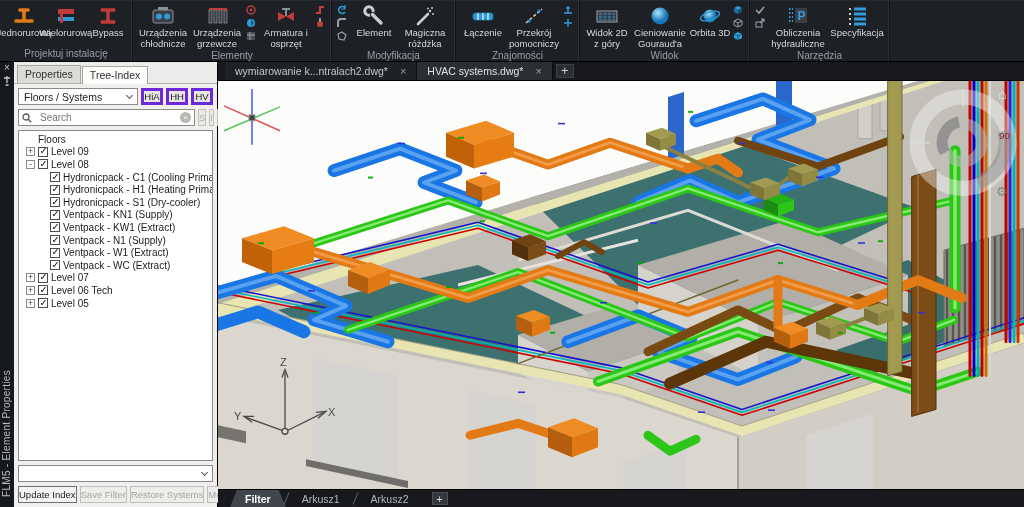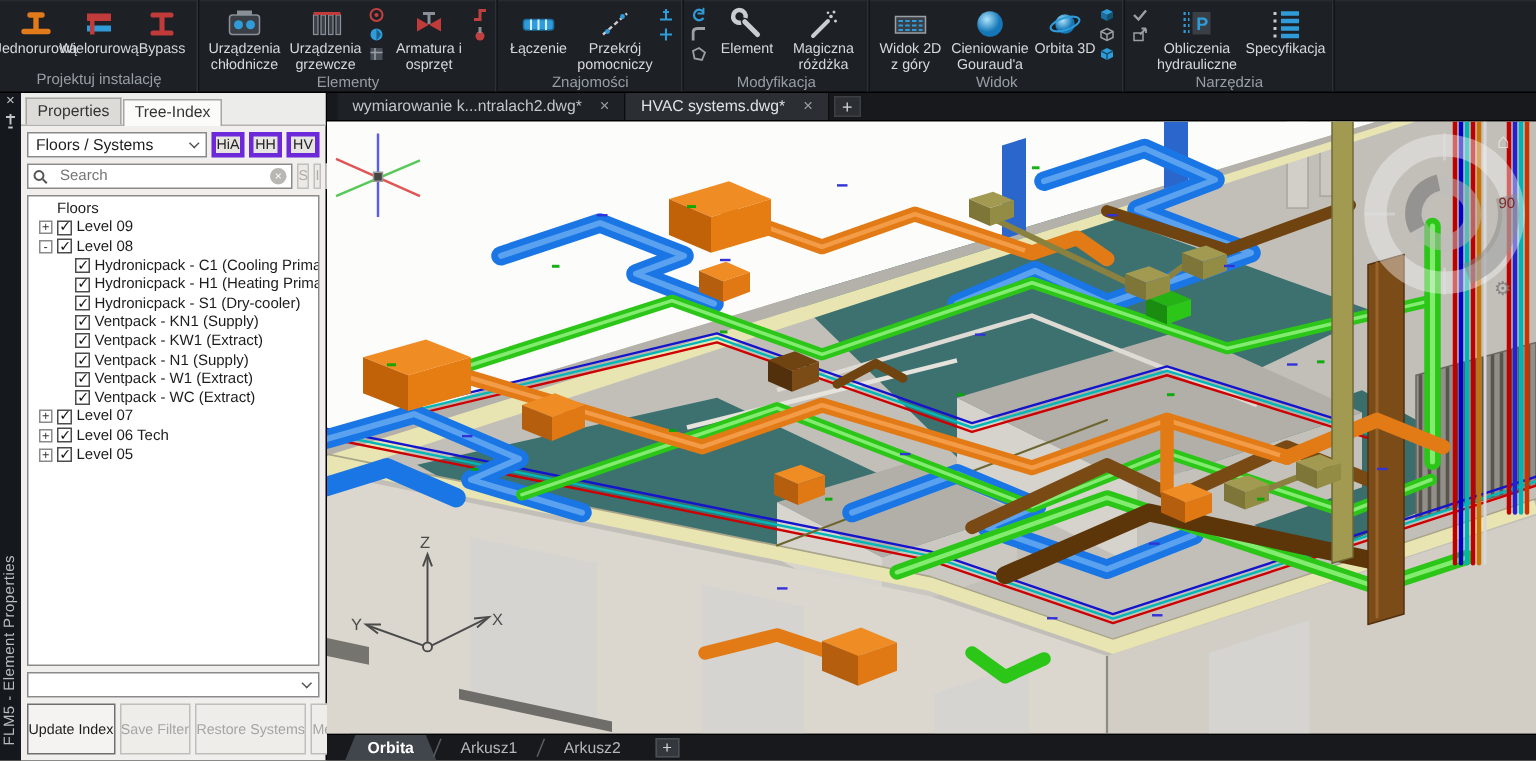--- a/index.html
+++ b/index.html
@@ -43,21 +43,21 @@
   .tree{flex:1;margin:4px;background:#fff;border:1px solid #8a8a8a;overflow:hidden;padding:2px 0;min-height:0}
   .trow{display:flex;align-items:center;height:12.6px;gap:3px;font-size:10px;cursor:default}
   .l0{padding-left:19px}.l1{padding-left:7px}.l2{padding-left:31px}
   .exp{width:9px;height:9px;border:1px solid #8a8a8a;background:#fff;font-size:8.5px;line-height:7px;text-align:center;color:#333;flex:none;cursor:pointer}
   .exp:empty{visibility:hidden}
   .cb{width:10px;height:10px;border:1px solid #4c4c4c;background:#fff;position:relative;flex:none;cursor:pointer}
   .cb::after{content:"\2713";position:absolute;left:0.5px;top:-2.5px;font-size:9.5px;color:#111}
   .tl{white-space:nowrap}
   .ecombo{height:17px;margin:0 4px;background:#fff;border:1px solid #8a8a8a;display:flex;align-items:center;padding:0 5px;cursor:pointer}
   .pfoot{display:flex;gap:3px;padding:4px}
-  .pbtn{flex:1;height:34px;font-size:9.5px;background:#efedea;border:1px solid #c0beba;display:flex;align-items:center;justify-content:center;color:#a5a5a5;cursor:pointer;white-space:nowrap}
+  .pbtn{flex:1;height:17px;font-size:9.5px;background:#efedea;border:1px solid #c0beba;display:flex;align-items:center;justify-content:center;color:#a5a5a5;cursor:pointer;white-space:nowrap}
   .pbtn.primary{border:1px solid #6f6f6f;color:#1c1c1c;background:#f4f3f1}
 
   
   .varea{flex:1;display:flex;flex-direction:column;min-width:0}
   .dtabs{height:19px;background:#17191d;display:flex;align-items:stretch;padding-left:7px;border-bottom:1px solid #000}
   .dtab{display:flex;align-items:center;gap:12px;padding:0 10px;font-size:10.5px;color:#c2c6ca;border-right:1px solid #0b0d0f;background:#1e2125;cursor:pointer}
   .dtab.active{background:#2b2f34;color:#e0e3e6}
   .dclose{color:#9aa0a5;font-size:11px;cursor:pointer}
   .newdoc{width:18px;height:14px;display:flex;align-items:center;justify-content:center;color:#d2d5d9;background:#2b2e33;border:1px solid #3c4045;font-size:12px;margin-left:3px;align-self:center;cursor:pointer}
   .view{flex:1;position:relative;background:#c2bfb9;overflow:hidden}
@@ -175,57 +175,20 @@
                 <rect x="4" y="0" width="2" height="4" fill="#8a9097"></rect>
               </svg>
             </span>
         </div>
       </div>
       <div class="rlabel">Elementy</div>
     </div>
 
     <div class="rgroup">
       <div class="rbtns">
-        <div class="rbtn w48">
-          <span class="ricon">
-              <svg width="26" height="24">
-                <rect x="3" y="9" width="20" height="7" rx="2" fill="#2f9bd8" stroke="#1b6ea0"></rect>
-                <path d="M8 9 V16 M13 9 V16 M18 9 V16" stroke="#cfeefb" stroke-width="1.4"></path>
-              </svg>
-            </span>
-          <span class="rtext nw">Łączenie</span>
-        </div>
-        <div class="rbtn w56 w54">
-          <span class="ricon">
-              <svg width="24" height="24">
-                <path d="M4 19 L20 5" stroke="#c9ccd0" stroke-width="1.6" stroke-dasharray="3 2"></path>
-                <circle cx="7" cy="17" r="1.6" fill="#2f9bd8"></circle>
-                <circle cx="17" cy="7" r="1.6" fill="#2f9bd8"></circle>
-              </svg>
-            </span>
-          <span class="rtext">Przekrój pomocniczy</span>
-        </div>
-        <div class="rmini">
-          <span>
-              <svg width="10" height="10">
-                <path d="M1 8 H9 M5 8 V1 M3 3 L7 3" stroke="#2f9bd8" stroke-width="1.4" fill="none"></path>
-              </svg>
-            </span>
-          <span>
-              <svg width="10" height="10">
-                <path d="M1 5 H9 M5 1 V9" stroke="#2f9bd8" stroke-width="1.4"></path>
-              </svg>
-            </span>
-        </div>
-      </div>
-      <div class="rlabel">Znajomości</div>
-    </div>
-
-    <div class="rgroup">
-      <div class="rbtns">
         <div class="rmini">
           <span>
               <svg width="10" height="10">
                 <path d="M8 3 A3.5 3.5 0 1 0 8 7" stroke="#2f9bd8" stroke-width="1.5" fill="none"></path>
                 <path d="M8 0 V4 H4" fill="none" stroke="#2f9bd8" stroke-width="1.2"></path>
               </svg>
             </span>
           <span>
               <svg width="10" height="10">
                 <path d="M1 9 V4 Q1 1 4 1 H9" stroke="#9aa0a6" stroke-width="2" fill="none"></path>
@@ -253,20 +216,57 @@
                 <circle cx="17" cy="7" r="1.2" fill="#c9ccd0"></circle>
                 <circle cx="20" cy="10" r="1" fill="#c9ccd0"></circle>
                 <circle cx="19" cy="4" r="1" fill="#c9ccd0"></circle>
                 <circle cx="15" cy="4.5" r=".9" fill="#c9ccd0"></circle>
               </svg>
             </span>
           <span class="rtext">Magiczna różdżka</span>
         </div>
       </div>
       <div class="rlabel">Modyfikacja</div>
+    </div>
+
+    <div class="rgroup">
+      <div class="rbtns">
+        <div class="rbtn w48">
+          <span class="ricon">
+              <svg width="26" height="24">
+                <rect x="3" y="9" width="20" height="7" rx="2" fill="#2f9bd8" stroke="#1b6ea0"></rect>
+                <path d="M8 9 V16 M13 9 V16 M18 9 V16" stroke="#cfeefb" stroke-width="1.4"></path>
+              </svg>
+            </span>
+          <span class="rtext nw">Łączenie</span>
+        </div>
+        <div class="rbtn w56 w54">
+          <span class="ricon">
+              <svg width="24" height="24">
+                <path d="M4 19 L20 5" stroke="#c9ccd0" stroke-width="1.6" stroke-dasharray="3 2"></path>
+                <circle cx="7" cy="17" r="1.6" fill="#2f9bd8"></circle>
+                <circle cx="17" cy="7" r="1.6" fill="#2f9bd8"></circle>
+              </svg>
+            </span>
+          <span class="rtext">Przekrój pomocniczy</span>
+        </div>
+        <div class="rmini">
+          <span>
+              <svg width="10" height="10">
+                <path d="M1 8 H9 M5 8 V1 M3 3 L7 3" stroke="#2f9bd8" stroke-width="1.4" fill="none"></path>
+              </svg>
+            </span>
+          <span>
+              <svg width="10" height="10">
+                <path d="M1 5 H9 M5 1 V9" stroke="#2f9bd8" stroke-width="1.4"></path>
+              </svg>
+            </span>
+        </div>
+      </div>
+      <div class="rlabel">Znajomości</div>
     </div>
 
     <div class="rgroup">
       <div class="rbtns">
         <div class="rbtn w48">
           <span class="ricon">
               <svg width="26" height="24">
                 <rect x="3" y="7" width="20" height="11" fill="#3a3f45" stroke="#9aa0a6"></rect>
                 <path d="M5 10 H21 M5 13 H21 M5 16 H21" stroke="#2f9bd8" stroke-width="1.2" stroke-dasharray="3 1.5"></path>
               </svg>
@@ -731,21 +731,21 @@
           </g>
           <g font-family="Liberation Sans, sans-serif">
             <text x="780" y="18" font-size="14" fill="#eeeeee" opacity=".85">⌂</text>
             <text x="781" y="58" font-size="10" fill="#7a2020" opacity=".9">90</text>
             <text x="778" y="116" font-size="13" fill="#777777" opacity=".8">⚙</text>
           </g>
         </svg>
       </div>
 
       <div class="ltabs">
-        <div class="ltab active">Orbita</div>
+        <div class="ltab active">Filter</div>
         <span class="lsep"></span>
         <div class="ltab">Arkusz1</div>
         <span class="lsep"></span>
         <div class="ltab">Arkusz2</div>
         <span class="lplus">+</span>
       </div>
     </div>
   </div>
 </div>
 

